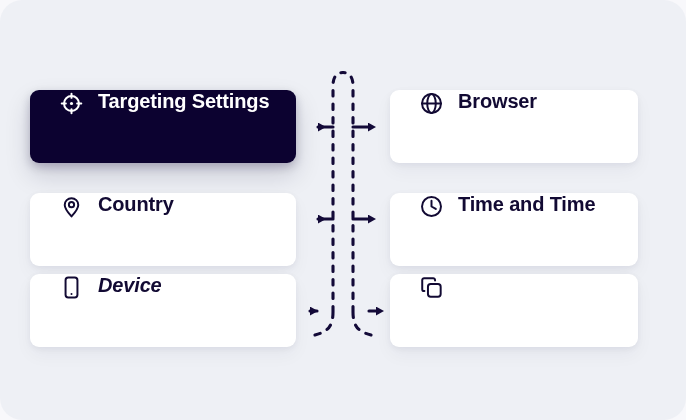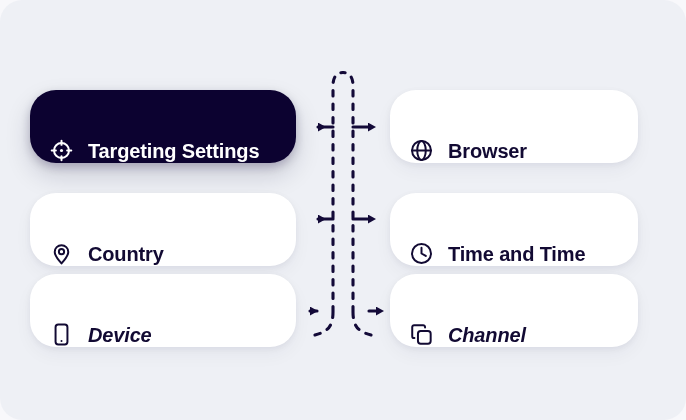--- a/index.html
+++ b/index.html
@@ -20,24 +20,24 @@
     height: 420px;
     background: #eef0f5;
     border-radius: 22px;
     overflow: hidden;
   }
 
   
   .card {
     position: absolute;
     display: flex;
-    align-items: flex-end;
+    align-items: flex-start;
     box-sizing: border-box;
-    border-radius: 26px;
-    padding-left: 18px;
+    border-radius: 9px;
+    padding-left: 28px;
     background: #ffffff;
     box-shadow: 0 2px 6px rgba(20, 12, 60, 0.055),
                 0 8px 18px rgba(20, 12, 60, 0.045);
   }
   .card.dark {
     background: #0c0230;
     box-shadow: 0 4px 10px rgba(12, 2, 48, 0.22),
                 0 12px 26px rgba(12, 2, 48, 0.16);
   }
 
@@ -145,21 +145,20 @@
     <span class="label">Time and Time</span>
   </div>
 
   <div class="card right row-3">
     <span class="icon">
       <svg viewBox="0 0 24 24" fill="none" stroke="#120a33" stroke-width="1.9" stroke-linecap="round" stroke-linejoin="round">
         <rect x="8.6" y="8.6" width="12.2" height="12.2" rx="2.6"></rect>
         <path d="M5.2 15.4H4.9a1.8 1.8 0 0 1-1.8-1.8V4.9A1.8 1.8 0 0 1 4.9 3.1h8.7a1.8 1.8 0 0 1 1.8 1.8v0.3"></path>
       </svg>
     </span>
-    <span class="label">Channel</span>
   </div>
 
   <div id="connector">
     <svg width="94" height="280" viewBox="0 0 94 280" fill="none">
       <defs>
         <marker id="arrowL" markerWidth="9" markerHeight="9" refX="8.4" refY="4.5" orient="auto" markerUnits="userSpaceOnUse">
           <path d="M8.4 0.1 L8.4 8.9 L0.2 4.5 Z" fill="#130a38"></path>
         </marker>
         <marker id="arrowR" markerWidth="9" markerHeight="9" refX="0.6" refY="4.5" orient="auto" markerUnits="userSpaceOnUse">
           <path d="M0.6 0.1 L0.6 8.9 L8.8 4.5 Z" fill="#130a38"></path>

